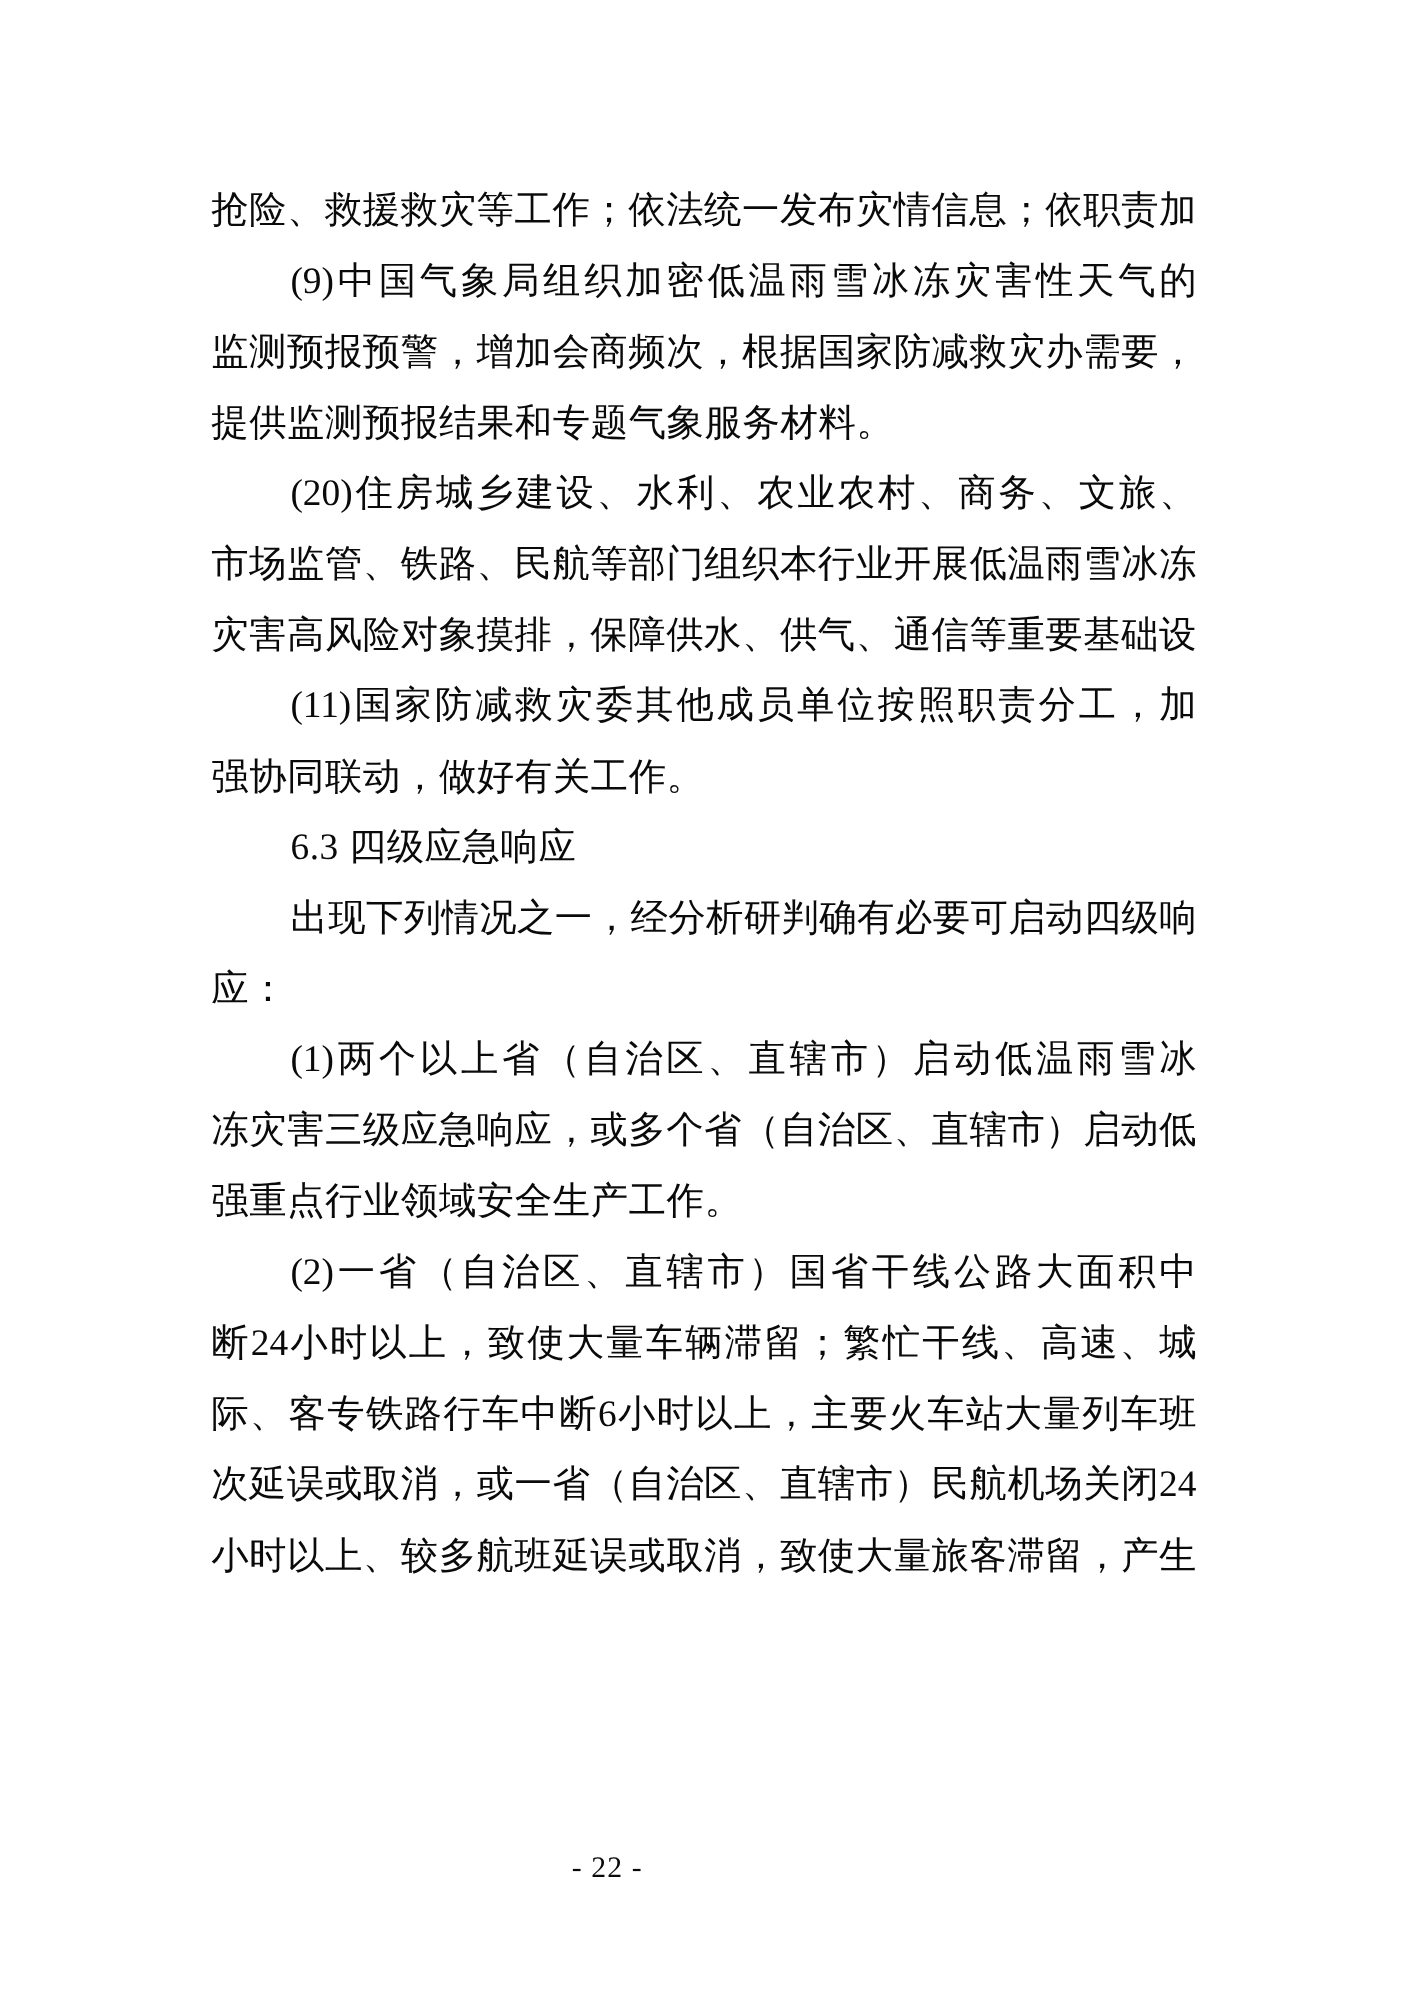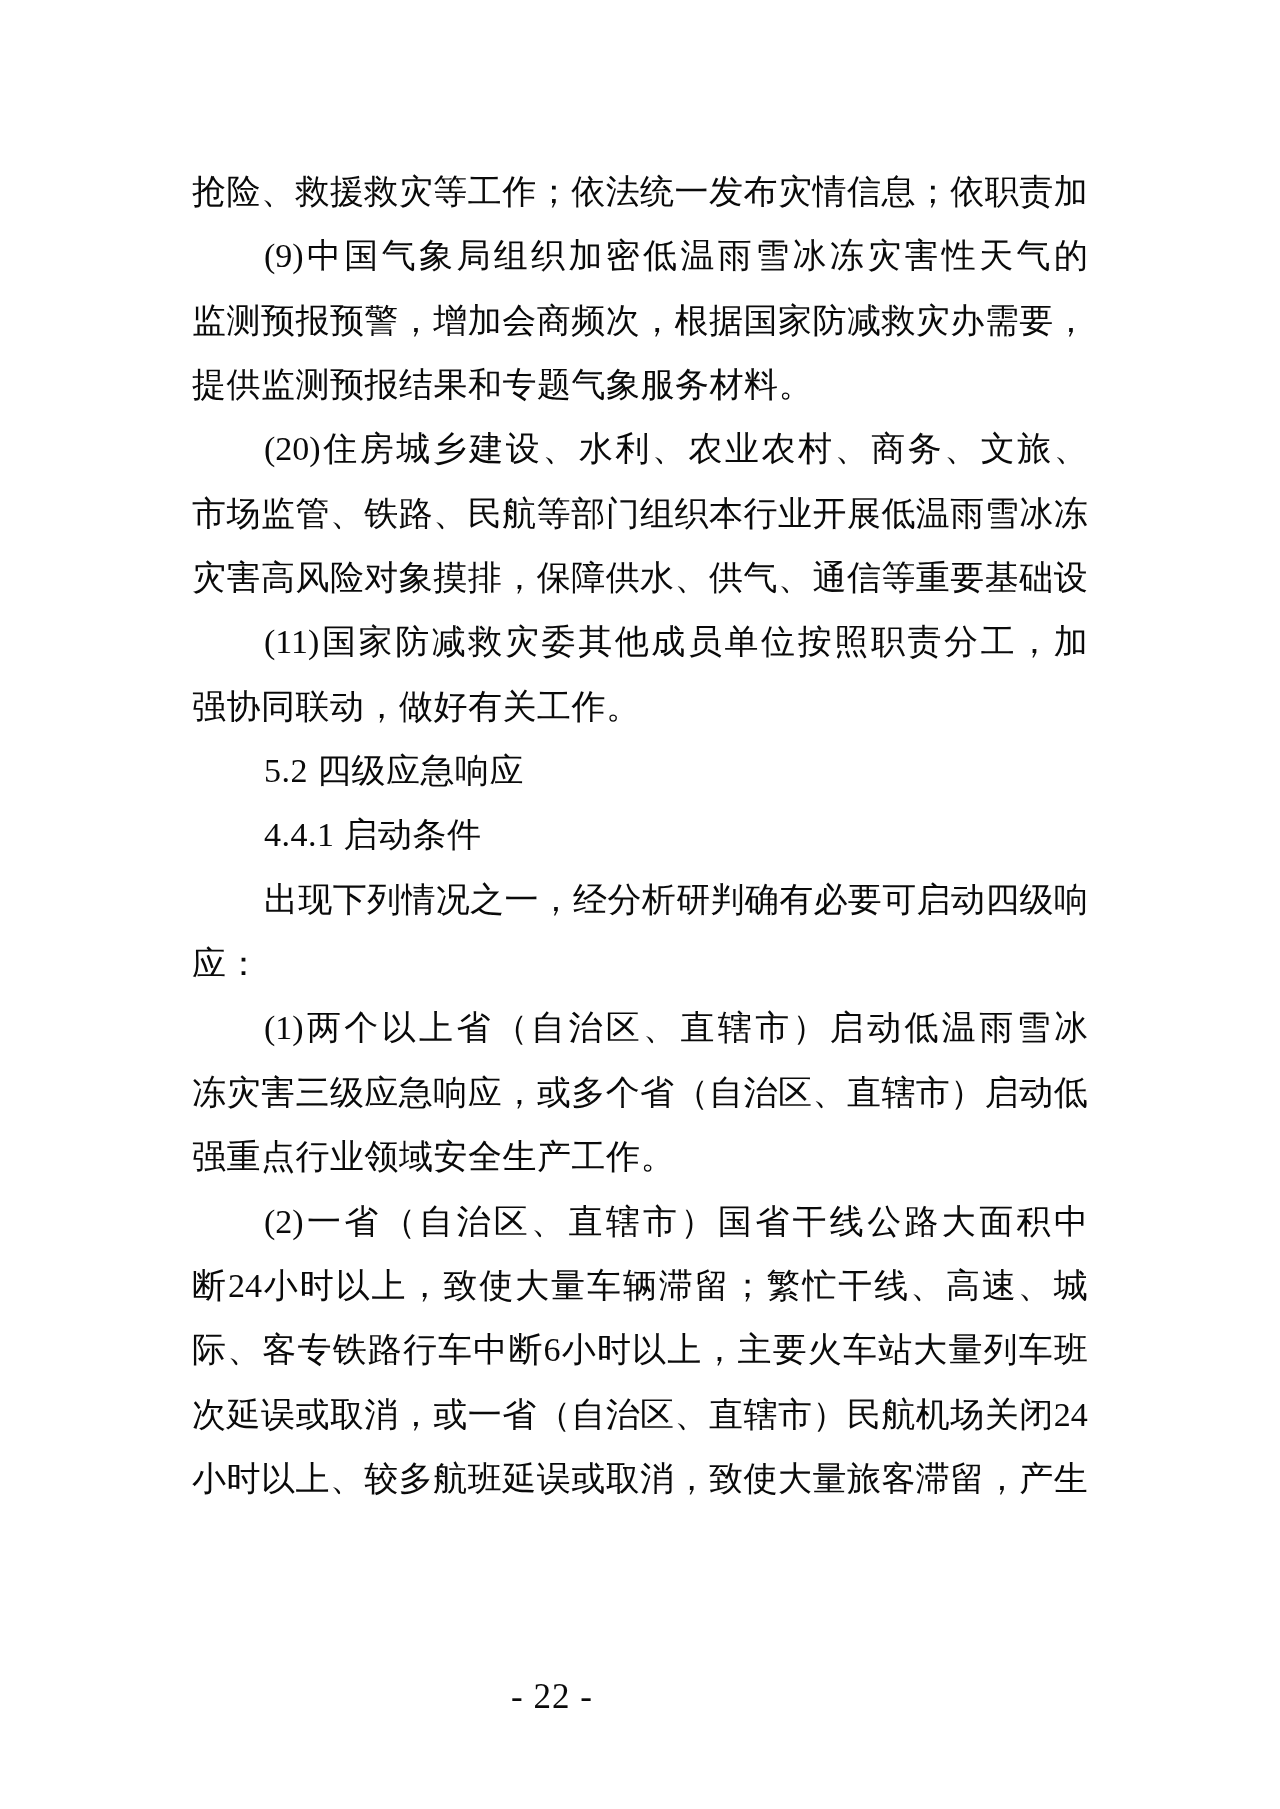--- a/index.html
+++ b/index.html
@@ -37,21 +37,21 @@
   }
   .line.indent {
     padding-left: 72px;
   }
   .footer {
     position: absolute;
     top: 1680px;
     left: 0;
     width: 1104px;
     text-align: center;
-    font-size: 35px;
+    font-size: 27px;
     line-height: 34px;
     letter-spacing: 1px;
   }
 </style>
 </head>
 <body>
 
 <div class="doc-body">
     <div class="line justify">
       <span>抢</span>
@@ -232,22 +232,21 @@
       <span>按</span>
       <span>照</span>
       <span>职</span>
       <span>责</span>
       <span>分</span>
       <span>工</span>
       <span>，</span>
       <span>加</span>
     </div>
     <div class="line">强协同联动，做好有关工作。</div>
-    <div class="line indent">5.2 四级应急响应</div>
-    <div class="line indent">4.4.1 启动条件</div>
+    <div class="line indent">6.3 四级应急响应</div>
     <div class="line justify indent">
       <span>出</span>
       <span>现</span>
       <span>下</span>
       <span>列</span>
       <span>情</span>
       <span>况</span>
       <span>之</span>
       <span>一</span>
       <span>，</span>

